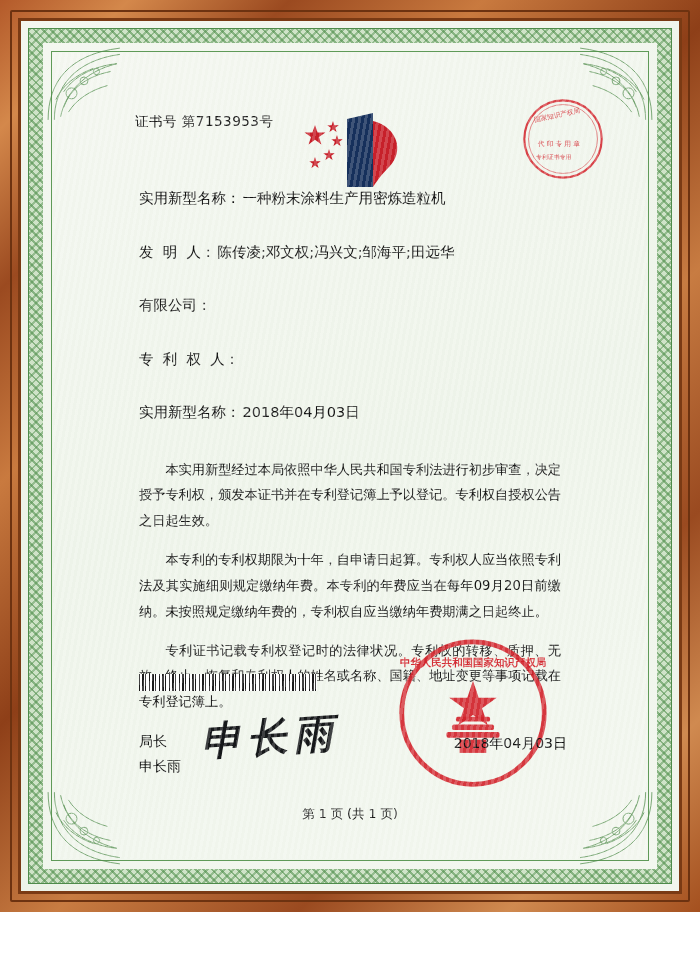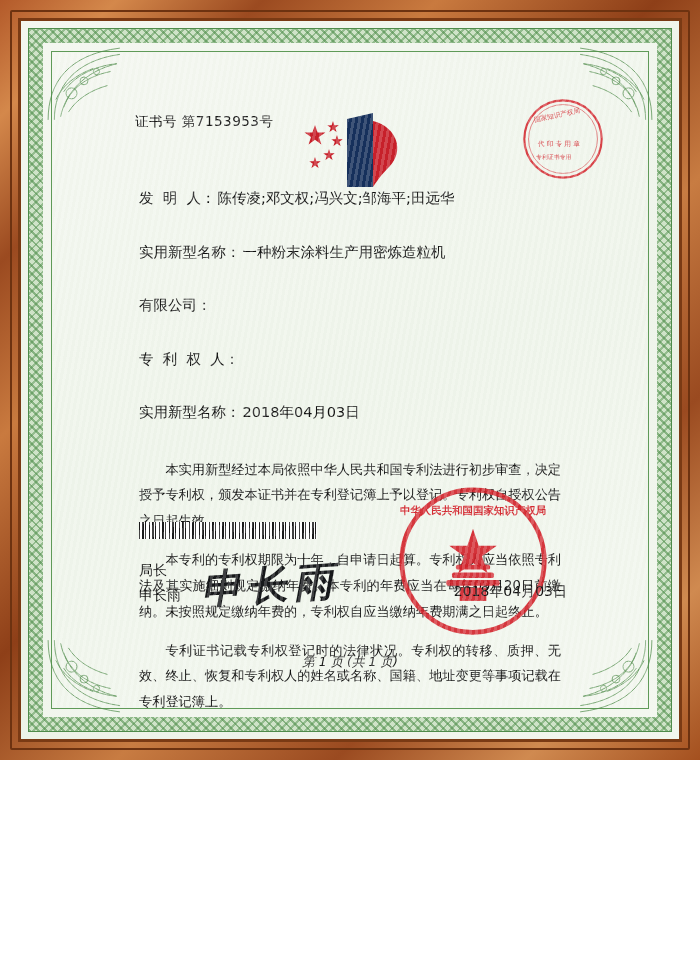--- a/index.html
+++ b/index.html
@@ -11,21 +11,21 @@
     width: 700px;
     height: 960px;
     font-family: "DejaVu Sans", "Liberation Sans", sans-serif;
     overflow: hidden;
   }
 
   
   .certificate {
     position: relative;
     width: 700px;
-    height: 760px;
+    height: 912px;
     box-sizing: border-box;
     background:
       linear-gradient(135deg, #b35a2a 0%, #d4884b 8%, #9b4a20 18%, #c97a3f 30%,
                       #8e3f18 45%, #c87c42 60%, #9a4a20 75%, #d08a50 88%, #a4501f 100%);
     padding: 18px;
   }
   .frame-bevel-1 {
     position: absolute;
     inset: 10px;
     border: 2px solid #6d3210;
@@ -176,24 +176,25 @@
       #1a1a1a 0px, #1a1a1a 1px, #ffffff 1px, #ffffff 3px,
       #1a1a1a 3px, #1a1a1a 5px, #ffffff 5px, #ffffff 6px,
       #1a1a1a 6px, #1a1a1a 7px, #ffffff 7px, #ffffff 10px
     );
   }
 
   
   .sign-block {
     position: absolute;
     left: 86px;
-    bottom: 100px;
+    bottom: 80px;
     font-size: 14px;
     line-height: 1.75;
     color: #111;
+    font-family: Liberation Mono, monospace;
   }
   .signature-script {
     position: absolute;
     left: 148px;
     bottom: 94px;
     font-family: "DejaVu Serif", "Liberation Serif", serif;
     font-style: italic;
     font-weight: bold;
     font-size: 40px;
     letter-spacing: 6px;
@@ -220,21 +221,20 @@
   }
 
   .page-footer {
     position: absolute;
     bottom: 36px;
     left: 0;
     right: 0;
     text-align: center;
     font-size: 12.5px;
     color: #1a1a1a;
-    font-style: italic;
   }
 
   
   .texture {
     position: absolute;
     inset: 0;
     pointer-events: none;
     background-image:
       repeating-linear-gradient(100deg, rgba(255,255,255,0.35) 0 3px, rgba(0,0,0,0.012) 3px 6px);
     opacity: 0.5;
@@ -342,26 +342,26 @@
           </g>
           <g fill="#d3222a" opacity="0.8" font-family="DejaVu Sans, sans-serif" font-size="7">
             <text x="18" y="74">专利证书专用</text>
           </g>
         </svg>
       </div>
 
 
       <div class="fields">
         <div class="field-row">
+          <span class="field-label">实用新型名称：</span>
+          <span class="field-value">一种粉末涂料生产用密炼造粒机</span>
+        </div>
+        <div class="field-row">
           <span class="field-label">发  明  人：</span>
           <span class="field-value">陈传凌;邓文权;冯兴文;邹海平;田远华</span>
-        </div>
-        <div class="field-row">
-          <span class="field-label">实用新型名称：</span>
-          <span class="field-value">一种粉末涂料生产用密炼造粒机</span>
         </div>
         <div class="field-row">
           <span class="field-label">有限公司：</span>
         </div>
         <div class="field-row">
           <span class="field-label">专  利  权  人：</span>
         </div>
         <div class="field-row">
           <span class="field-label">实用新型名称：</span>
           <span class="field-value">2018年04月03日</span>

